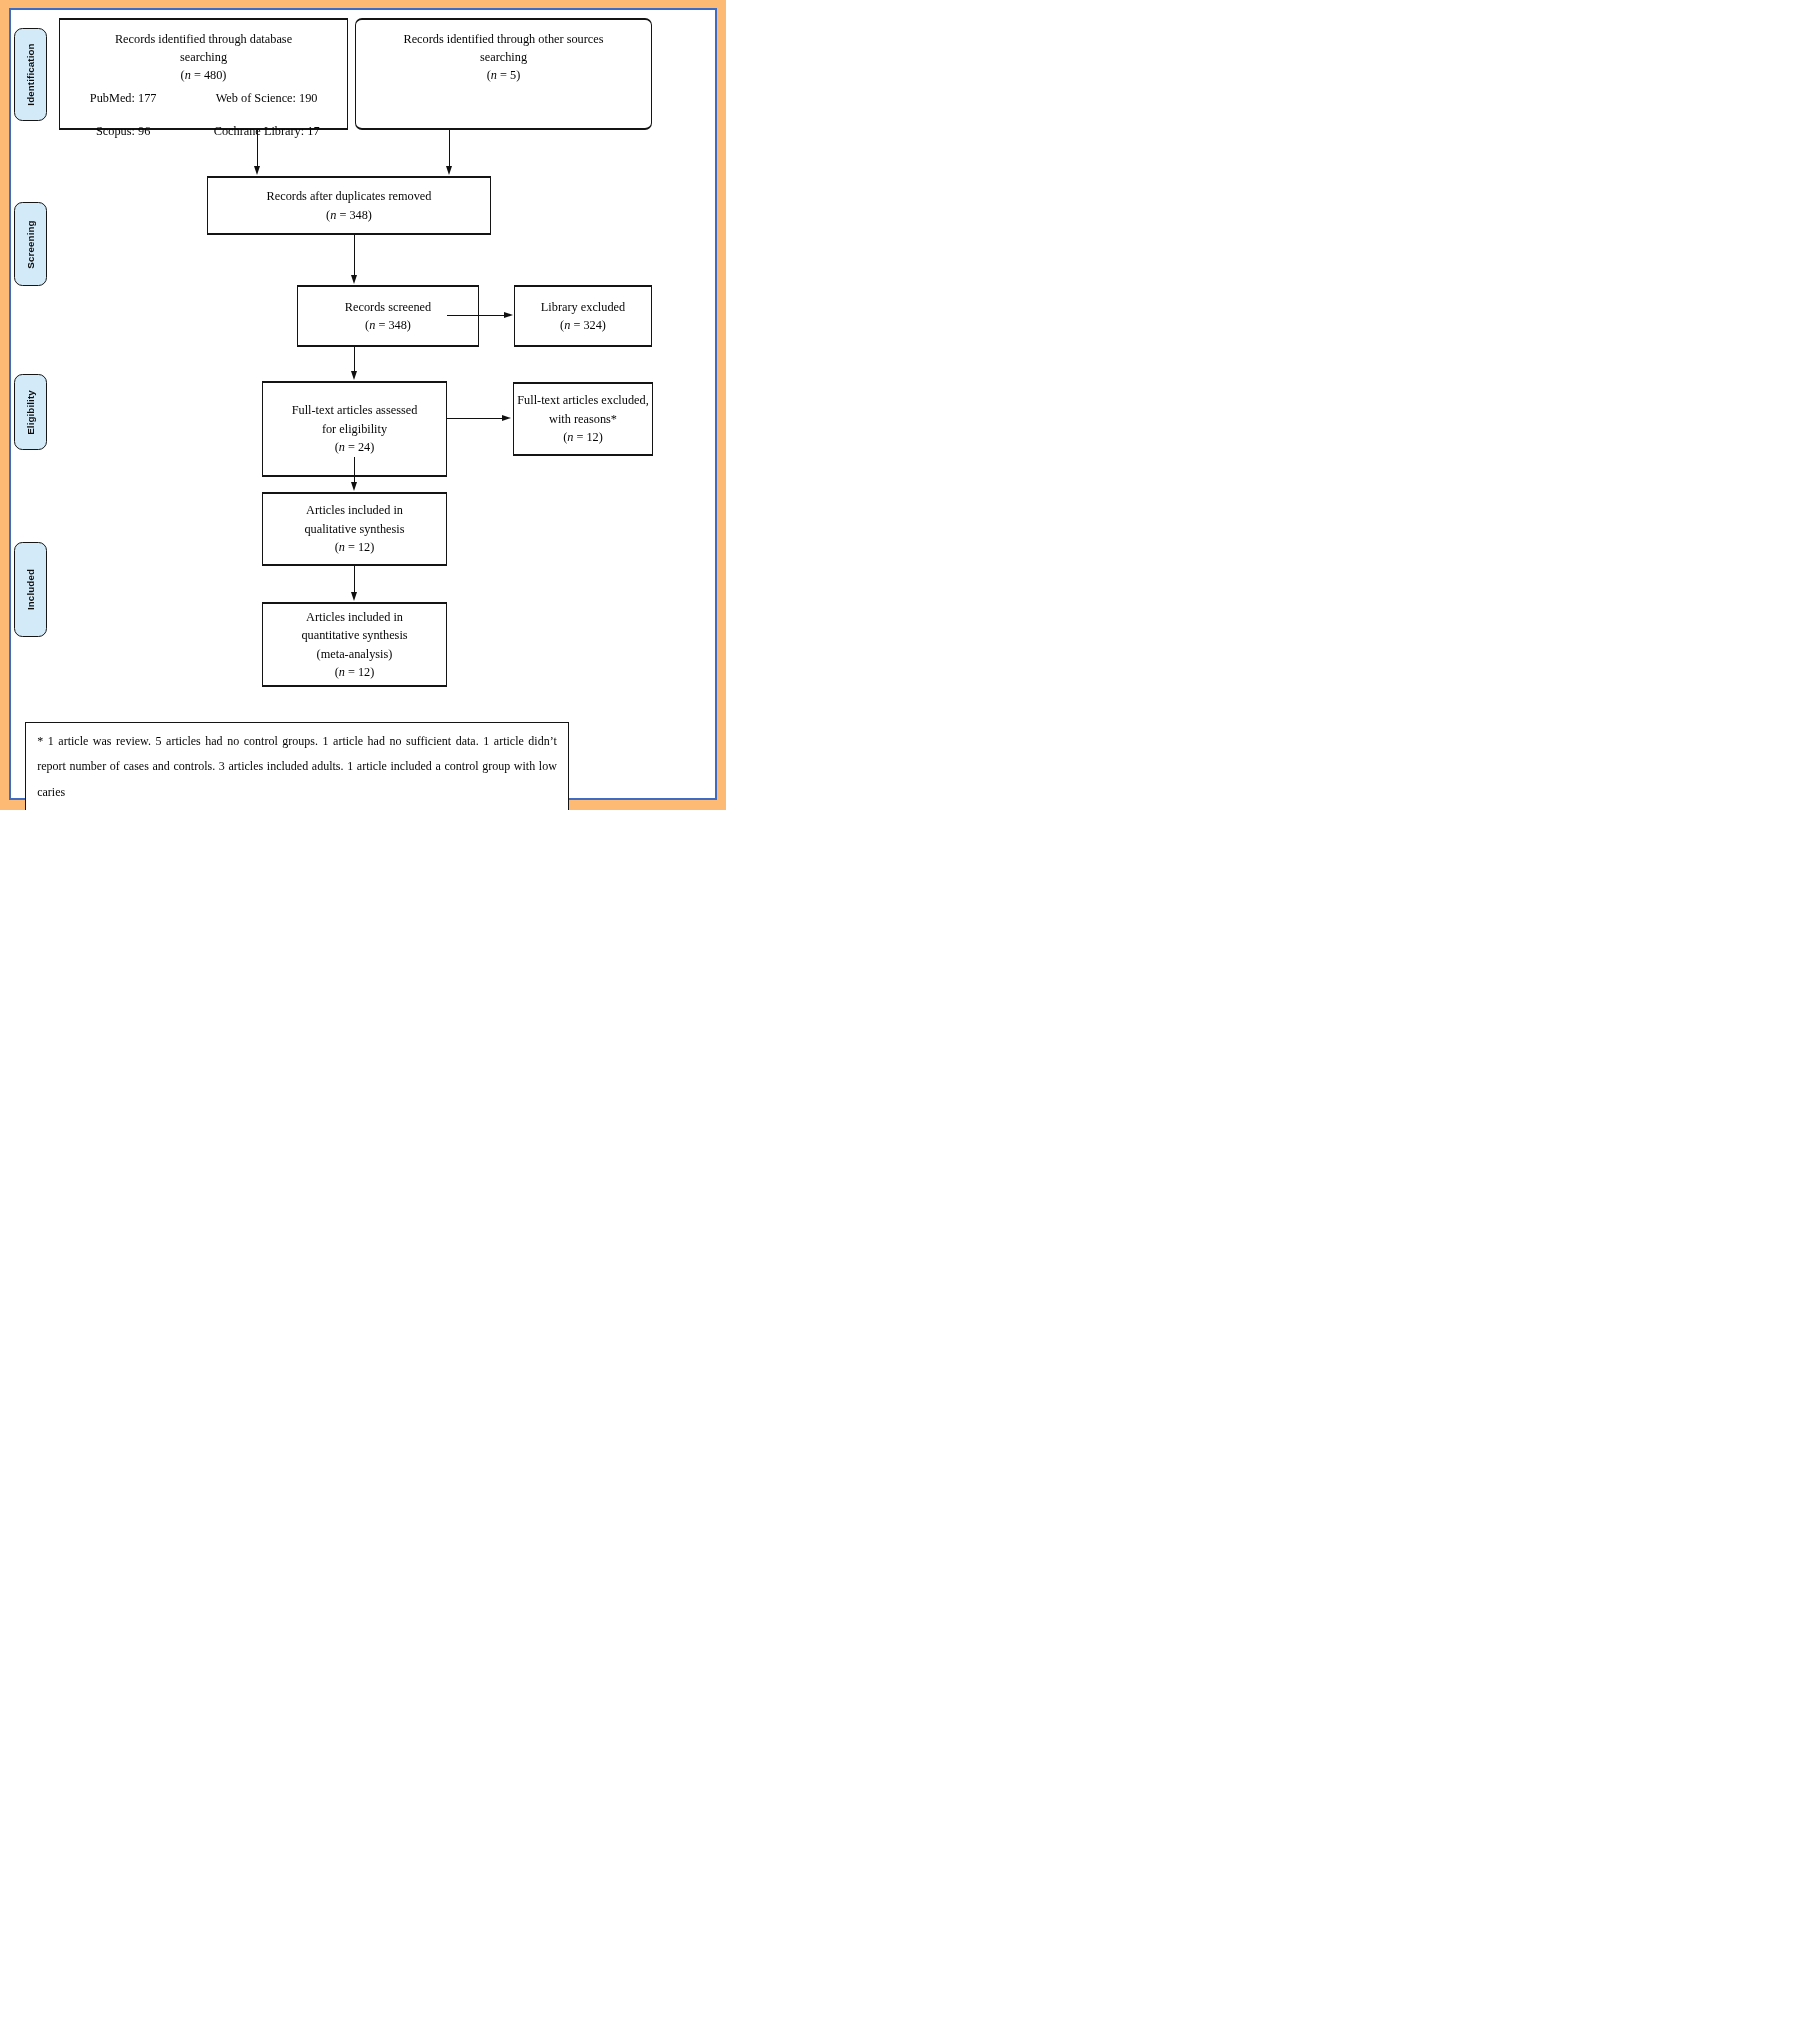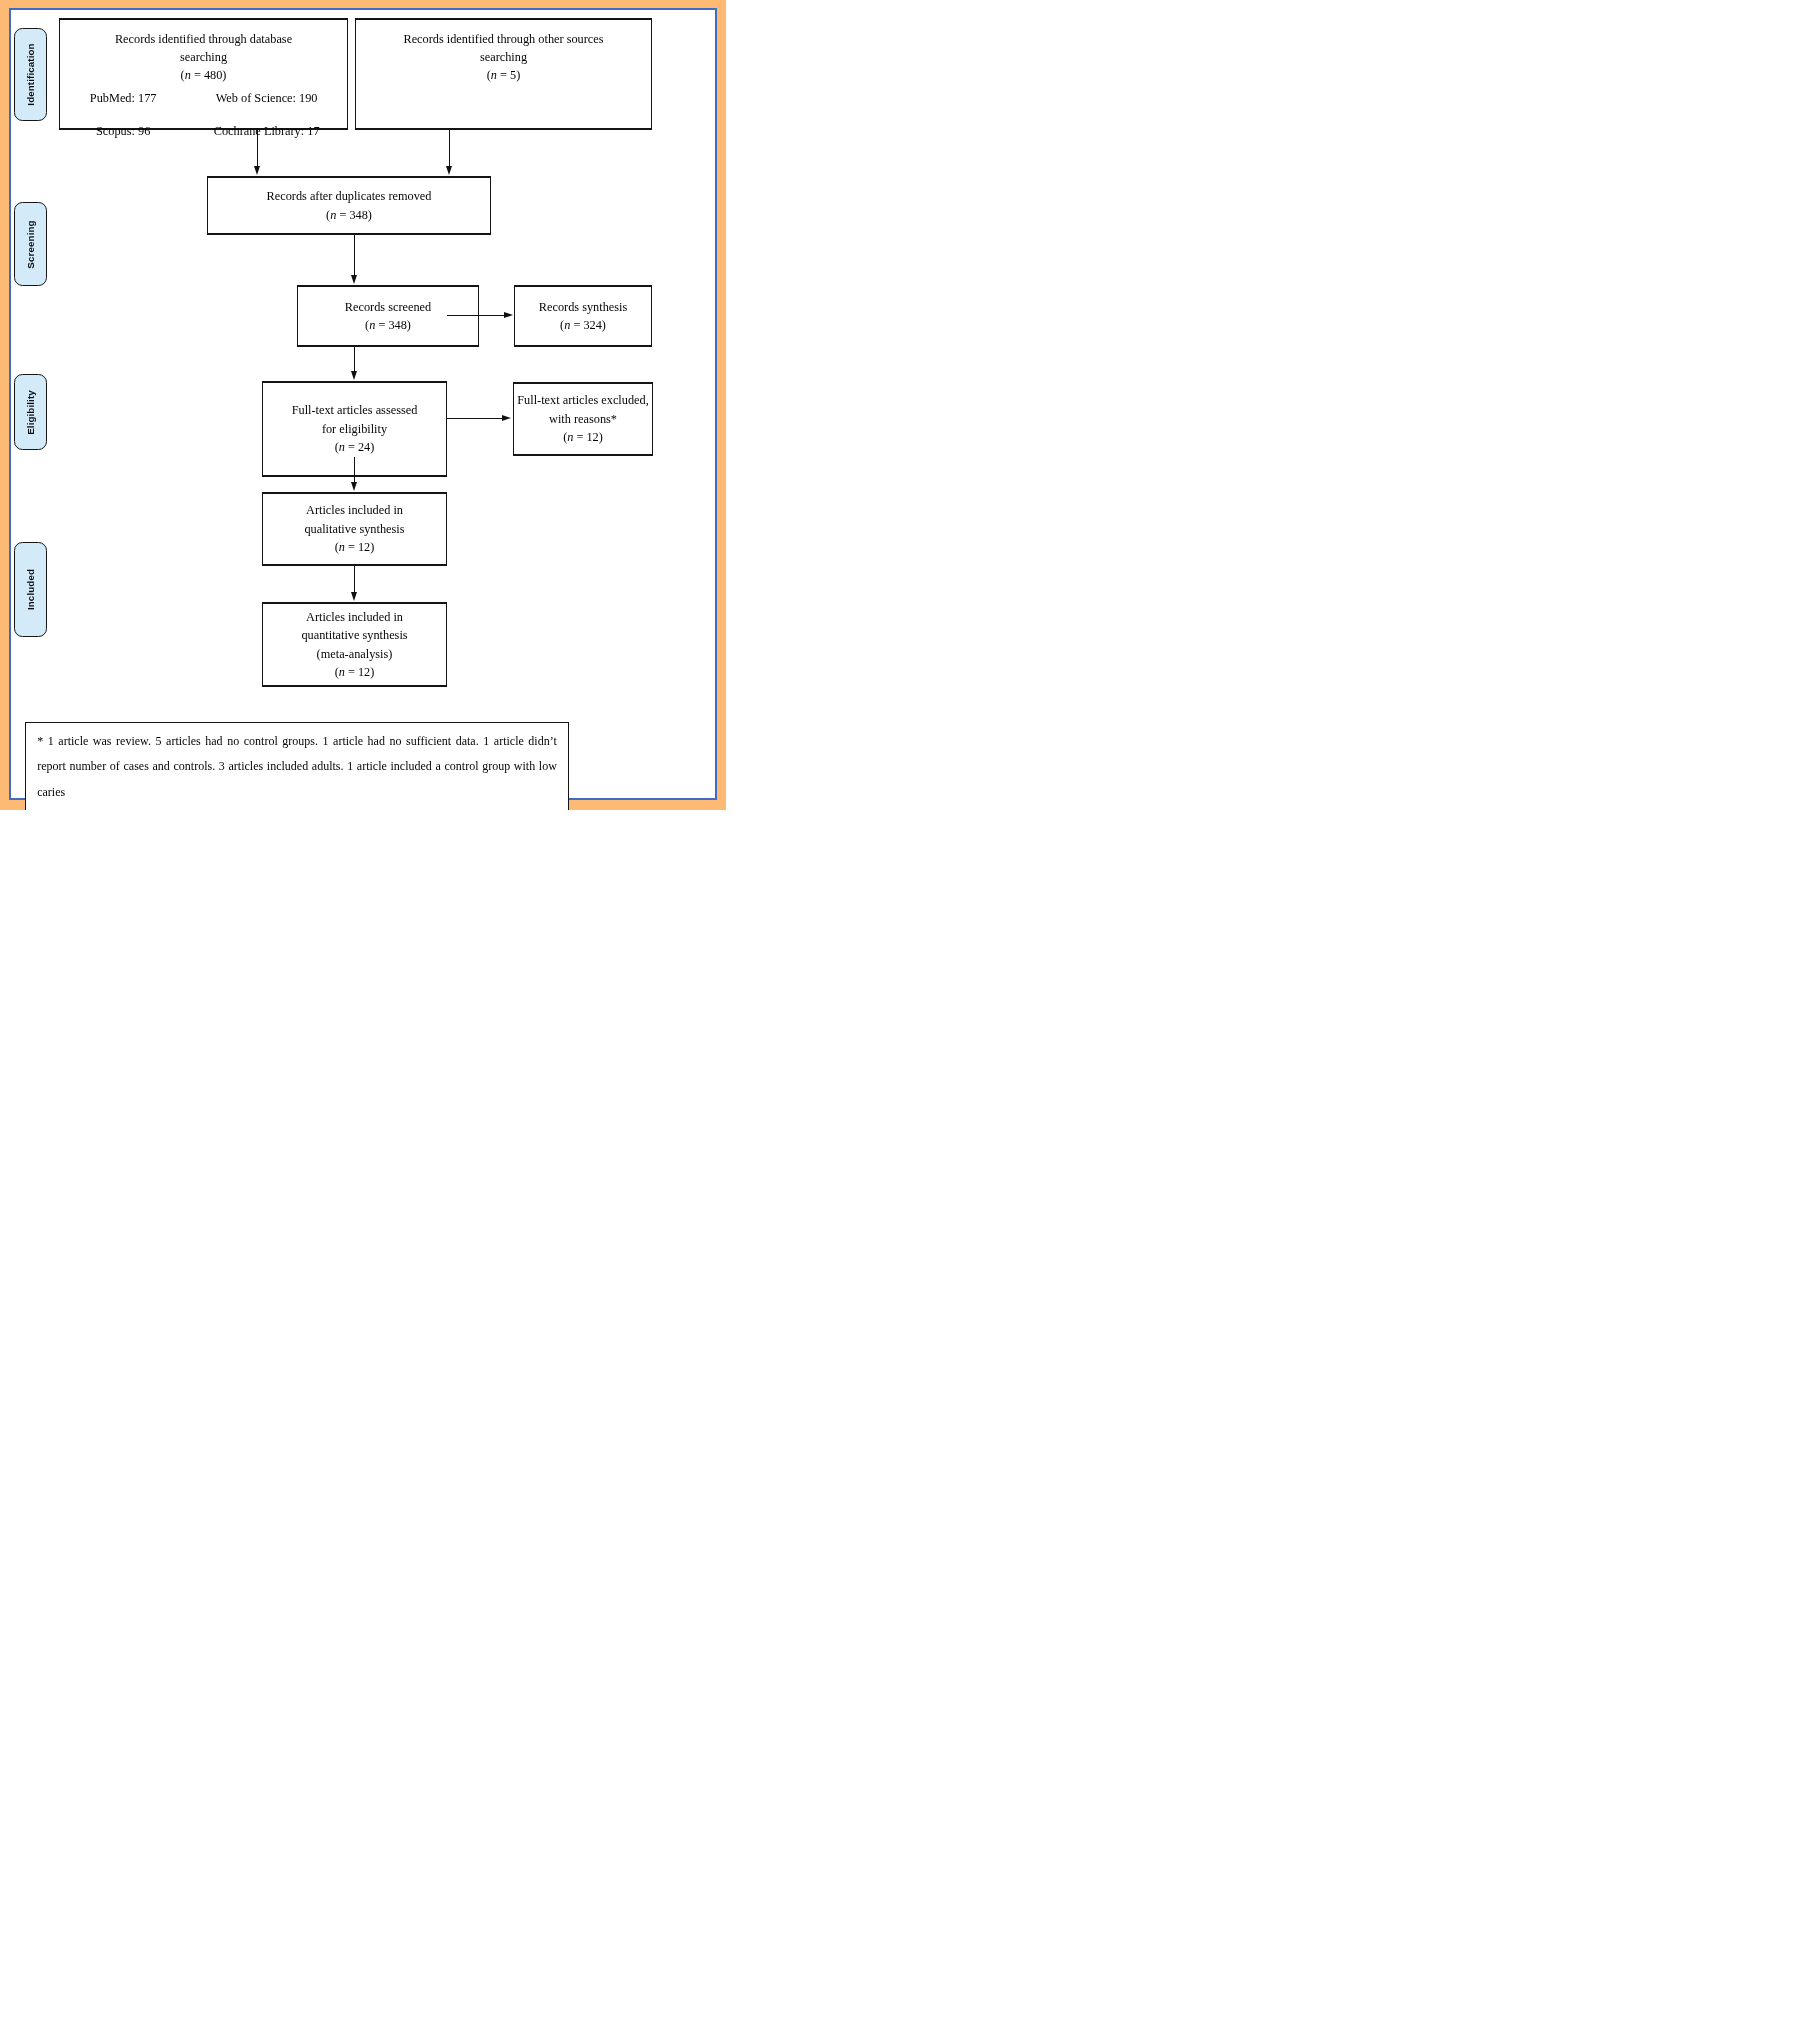--- a/index.html
+++ b/index.html
@@ -95,38 +95,38 @@
     <div>searching</div>
     <div><span>(</span><span class="it">n</span><span> = 480)</span></div>
     <div class="sources">
       <span>PubMed: 177</span>
       <span>Web of Science: 190</span>
       <span>Scopus: 96</span>
       <span>Cochrane Library: 17</span>
     </div>
   </div>
 
-  <div class="box topalign" style="left:355px;top:18px;width:297px;height:112px;">
+  <div class="box topalign" style="left:355px;top:18px;width:297px;height:112px;border-radius:7px;">
     <div>Records identified through other sources</div>
     <div>searching</div>
     <div><span>(</span><span class="it">n</span><span> = 5)</span></div>
   </div>
 
   <div class="box" style="left:207px;top:176px;width:284px;height:59px;justify-content:center;">
     <div>Records after duplicates removed</div>
     <div><span>(</span><span class="it">n</span><span> = 348)</span></div>
   </div>
 
   <div class="box" style="left:265px;top:285px;width:182px;height:62px;margin-left:32px;">
     <div>Records screened</div>
     <div><span>(</span><span class="it">n</span><span> = 348)</span></div>
   </div>
 
   <div class="box" style="left:514px;top:285px;width:138px;height:62px;">
-    <div>Records synthesis</div>
+    <div>Library excluded</div>
     <div><span>(</span><span class="it">n</span><span> = 324)</span></div>
   </div>
 
   <div class="box" style="left:262px;top:381px;width:185px;height:96px;">
     <div>Full-text articles assessed</div>
     <div>for eligibility</div>
     <div><span>(</span><span class="it">n</span><span> = 24)</span></div>
   </div>
 
   <div class="box" style="left:513px;top:382px;width:140px;height:74px;">

